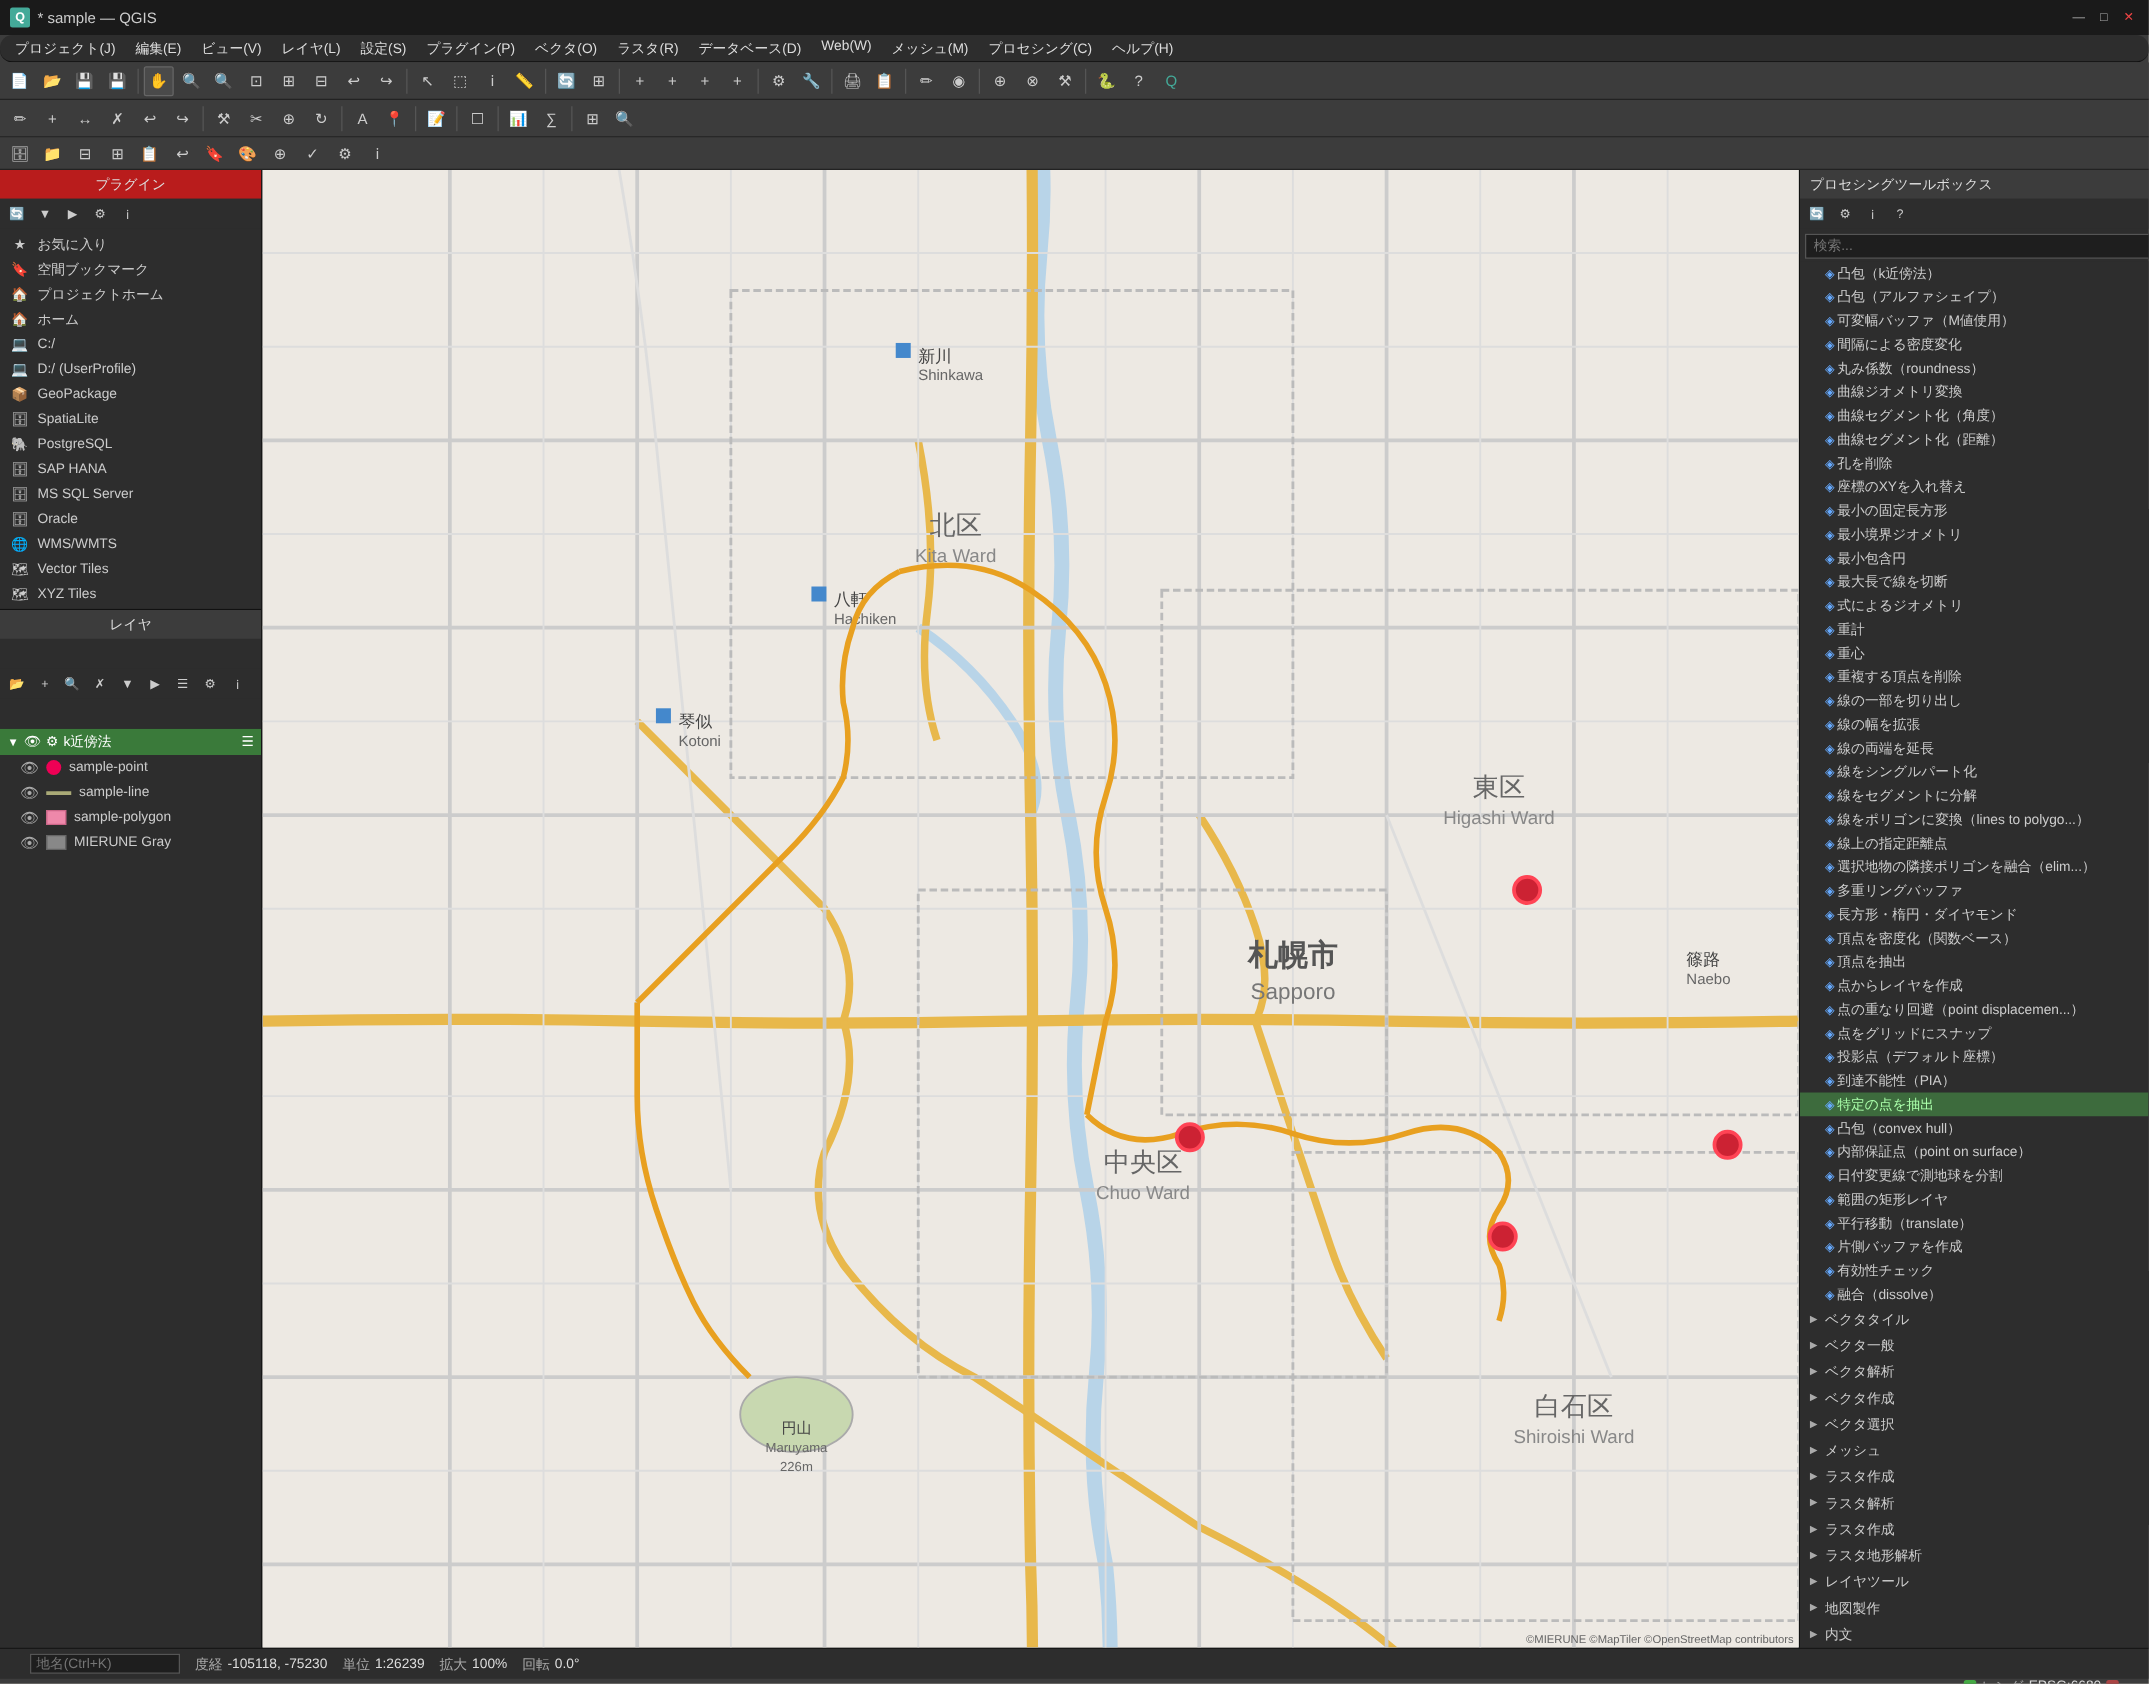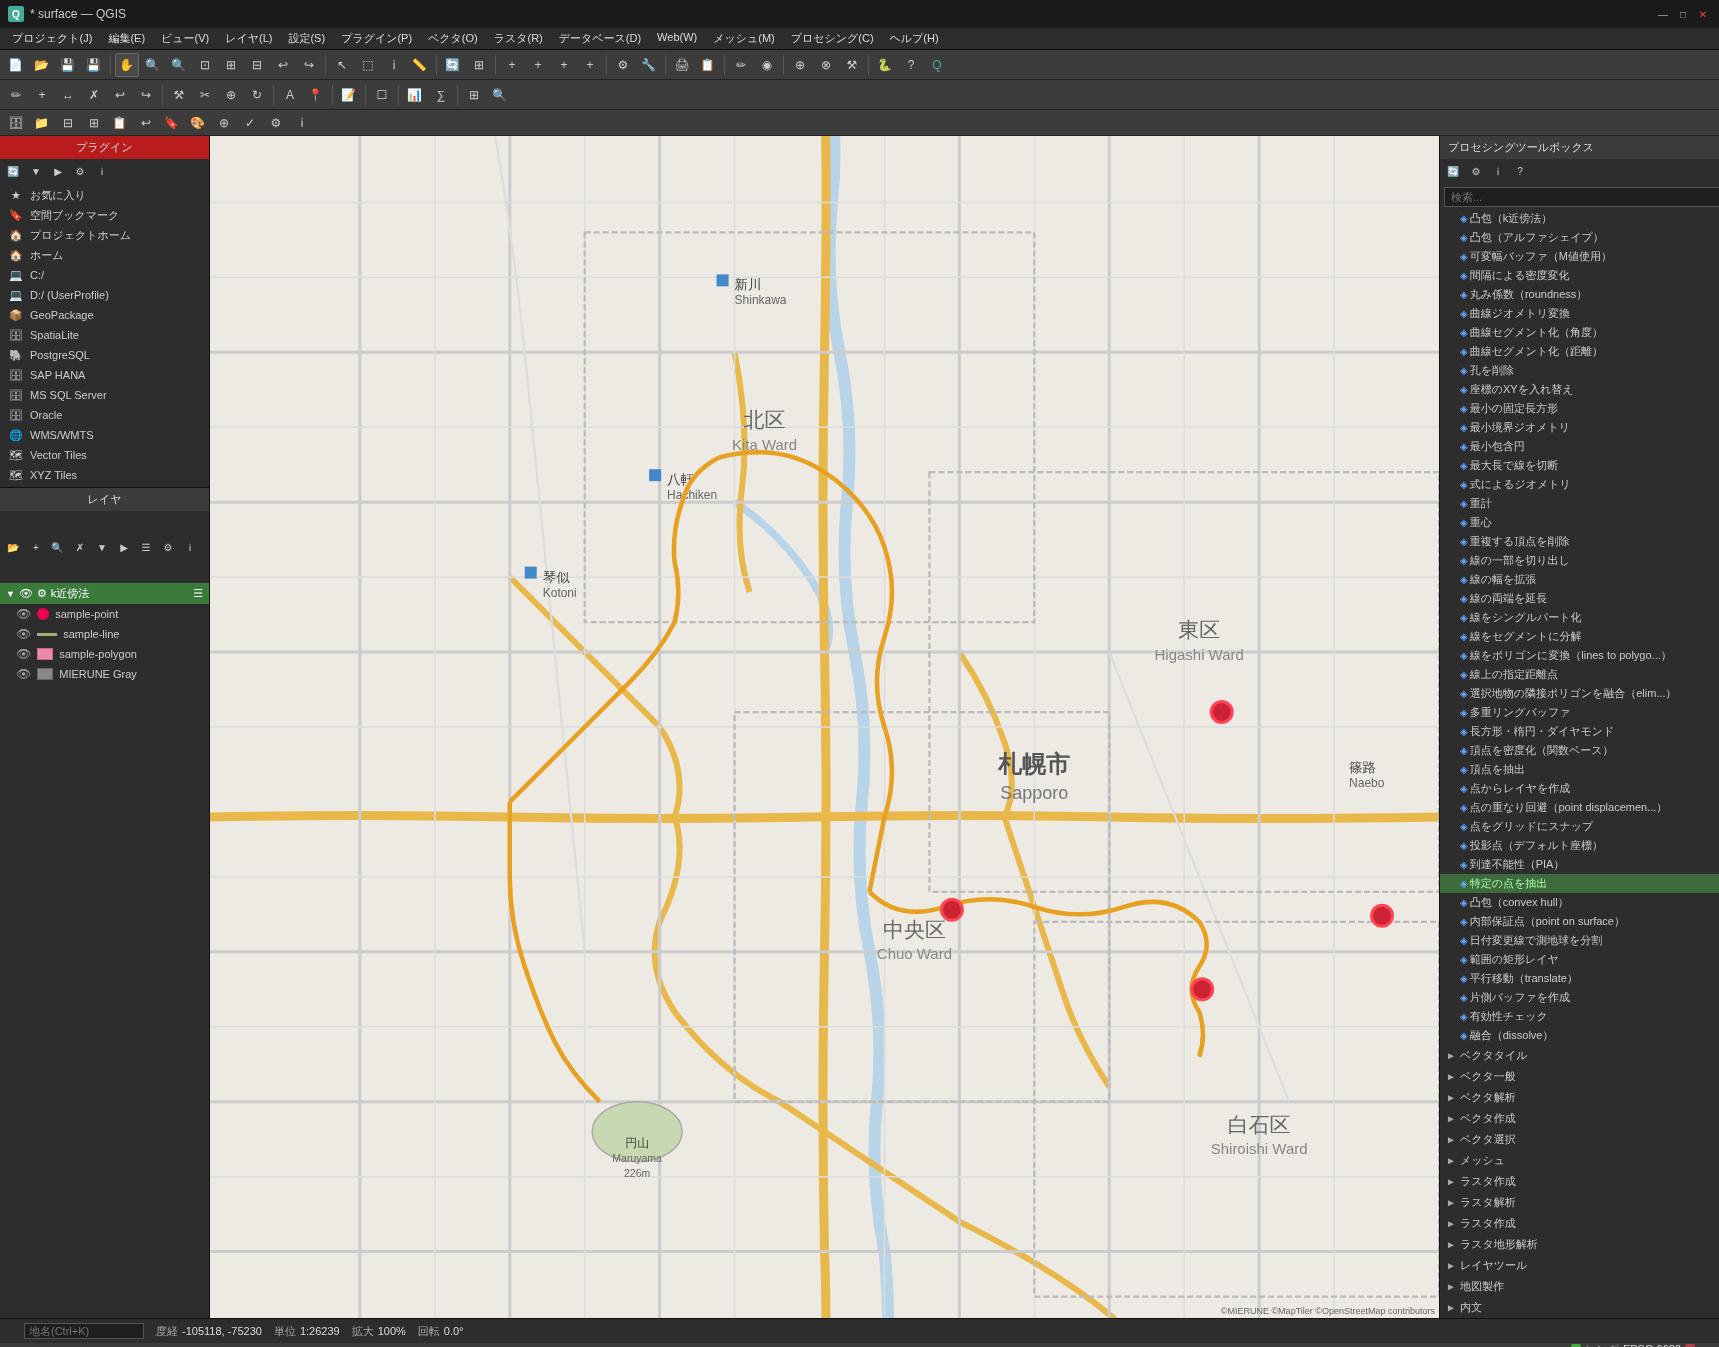--- a/index.html
+++ b/index.html
@@ -22,20 +22,21 @@
     #title-icon { width: 16px; height: 16px; background: #4a9; border-radius: 2px; display: flex; align-items: center; justify-content: center; font-size: 9px; }
 
     
     #menubar {
       height: 22px;
       background: #2d2d2d;
       display: flex;
       align-items: center;
       padding: 0 4px;
       border-bottom: 1px solid #111;
+      border-radius: 10px;
     }
     .menu-item {
       padding: 2px 8px;
       cursor: pointer;
       font-size: 11px;
       color: #ddd;
       white-space: nowrap;
     }
 
     
@@ -310,21 +311,21 @@
     }
   </style>
 </head>
 <body>
 
 <div id="titlebar">
   <div id="titlebar-left">
     <div id="title-icon">
       <span style="color:#fff;font-weight:bold;font-size:10px;">Q</span>
     </div>
-    <span>* surface — QGIS</span>
+    <span>* sample — QGIS</span>
   </div>
   <div id="titlebar-controls">
     <div class="title-btn">—</div>
     <div class="title-btn">□</div>
     <div class="title-btn" style="color:#e44;">✕</div>
   </div>
 </div>
 
 <div id="menubar">
   <div id="menubar-items" style="display:flex;">

